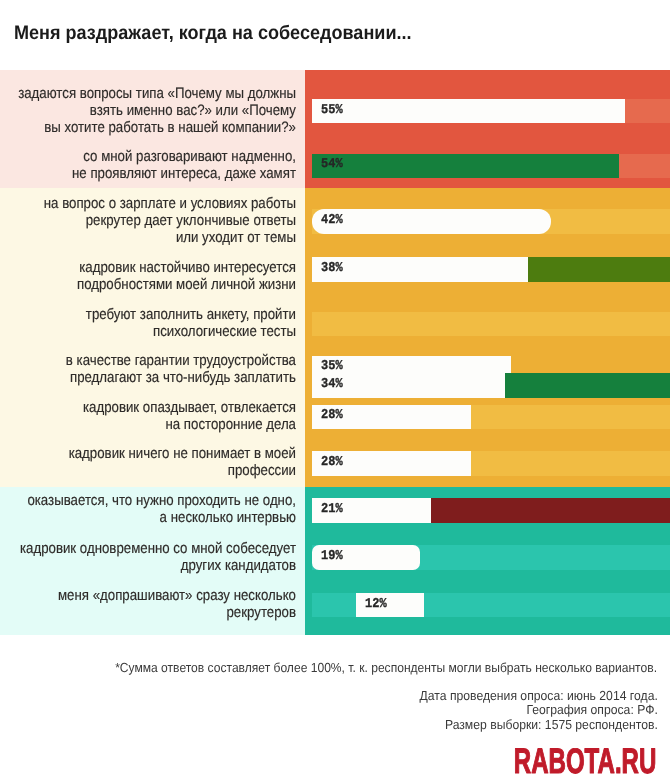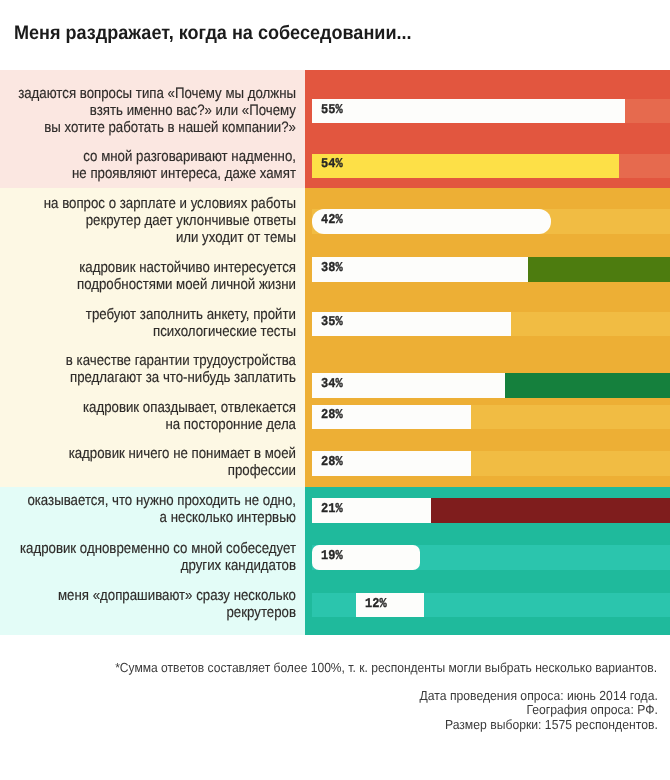--- a/index.html
+++ b/index.html
@@ -70,21 +70,21 @@
   <div class="label" style="top:85.7px">задаются вопросы типа «Почему мы должны<br>взять именно вас?» или «Почему<br>вы хотите работать в нашей компании?»</div>
   <div class="track" style="top: 98.9px; background-color: rgb(230, 106, 78);">
     <div class="barfill" style="width: 312.7px; background-color: rgb(253, 253, 251);">
             <span class="pct">55%</span>
           </div>
   </div>
 </div>
 <div class="row">
   <div class="label" style="top:148.9px">со мной разговаривают надменно,<br>не проявляют интереса, даже хамят</div>
   <div class="track" style="top: 153.7px; background-color: rgb(230, 106, 78);">
-    <div class="barfill" style="width: 307px; background-color: #fde047; text-align: center;">
+    <div class="barfill" style="width: 307px; background-color: #15803d; text-align: center;">
             <span class="pct">54%</span>
           </div>
   </div>
 </div>
 <div class="row">
   <div class="label" style="top:196.0px">на вопрос о зарплате и условиях работы<br>рекрутер дает уклончивые ответы<br>или уходит от темы</div>
   <div class="track" style="top: 209.2px; background-color: rgb(241, 188, 67);">
     <div class="barfill" style="width: 238.8px; background-color: rgb(253, 253, 251); border-radius: 12px;">
             <span class="pct">42%</span>
           </div>
@@ -94,21 +94,21 @@
   <div class="label" style="top:259.9px">кадровик настойчиво интересуется<br>подробностями моей личной жизни</div>
   <div class="track" style="top: 257px; background-color: #4d7c0f; padding-left: 27px;">
     <div class="barfill" style="width: 216px; background-color: rgb(253, 253, 251);">
             <span class="pct">38%</span>
           </div>
   </div>
 </div>
 <div class="row">
   <div class="label" style="top:306.8px">требуют заполнить анкету, пройти<br>психологические тесты</div>
   <div class="track" style="top: 311.5px; background-color: rgb(241, 188, 67);">
-    <div class="barfill" style="width: 199px; background-color: rgb(253, 253, 251);">
+    <div class="barfill" style="width: 199px; background-color: rgb(253, 253, 251); margin-top: 44px;">
             <span class="pct">35%</span>
           </div>
   </div>
 </div>
 <div class="row">
   <div class="label" style="top:353.4px">в качестве гарантии трудоустройства<br>предлагают за что-нибудь заплатить</div>
   <div class="track" style="top: 373px; background-color: #15803d;">
     <div class="barfill" style="width: 193.3px; background-color: rgb(253, 253, 251);">
             <span class="pct">34%</span>
           </div>
@@ -157,14 +157,19 @@
   </div>
 
   <div class="footnote">*Сумма ответов составляет более 100%, т. к. респонденты могли выбрать несколько вариантов.</div>
 
   <div class="meta">
     <div>Дата проведения опроса: июнь 2014 года.</div>
     <div>География опроса: РФ.</div>
     <div>Размер выборки: 1575 респондентов.</div>
   </div>
 
+  <div class="logo">
+    <svg viewBox="0 0 146 30" width="146" height="30">
+      <text x="0.8" y="24.9" textLength="142.5" lengthAdjust="spacingAndGlyphs" font-family="Liberation Sans, sans-serif" font-size="35.5" font-weight="bold" fill="#c01b2a" stroke="#c01b2a" stroke-width="1.15" stroke-linejoin="round">RABOTA.RU</text>
+    </svg>
+  </div>
 
 </div>
 
 </body></html>

